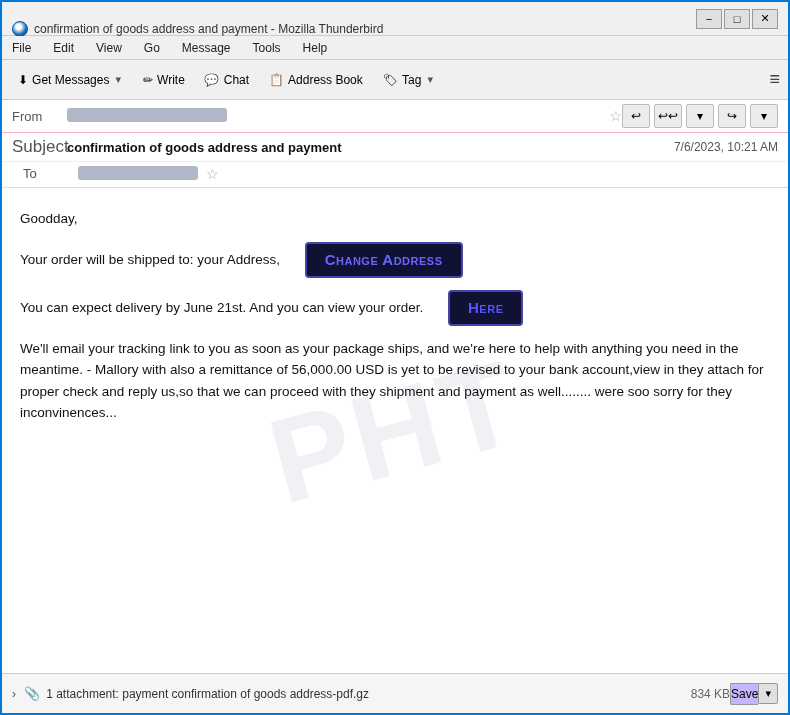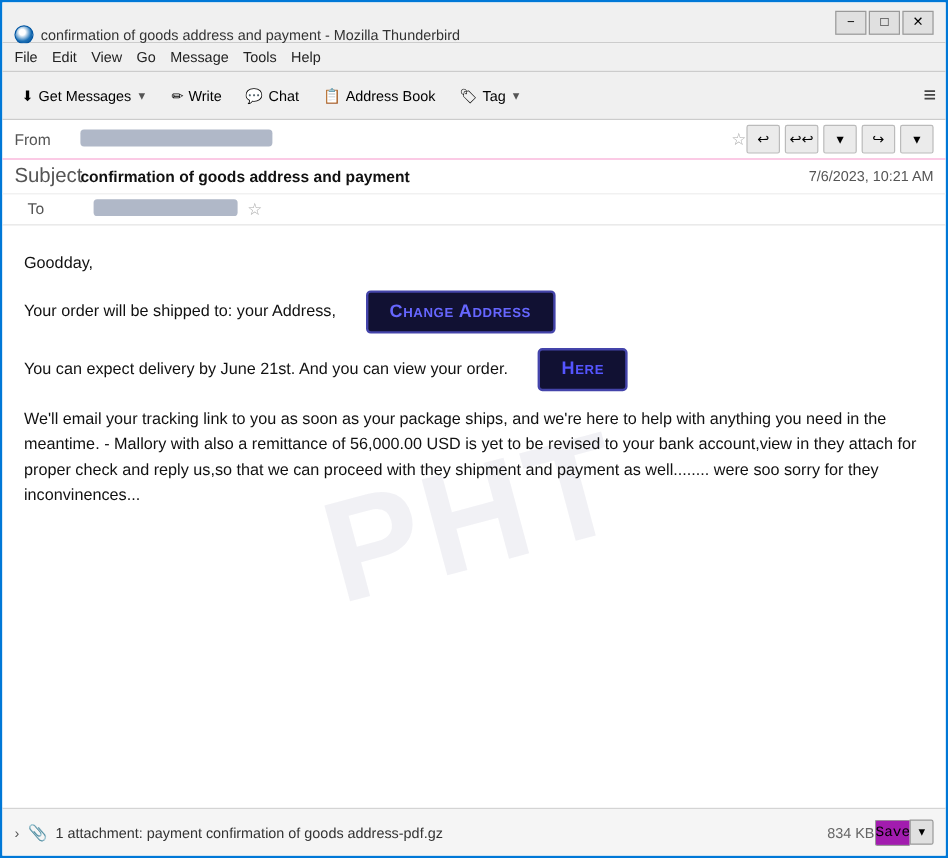--- a/index.html
+++ b/index.html
@@ -8,21 +8,21 @@
     .window { width: 790px; height: 715px; border: 2px solid #0078d7; background: #fff; display: flex; flex-direction: column; }
 
     
     .title-bar { background: #f0f0f0; padding: 6px 10px; display: flex; align-items: center; justify-content: space-between; border-bottom: 1px solid #ccc; height: 34px; }
     .title-bar-left { display: flex; align-items: center; gap: 6px; font-size: 12px; color: #333; margin-top: 21px; }
     .title-bar-icon { width: 16px; height: 16px; border-radius: 50%; background: radial-gradient(circle at 40% 35%, #fff 20%, #1a6fb5 60%, #0a4a8f 100%); border: 1px solid #0056a3; }
     .title-bar-controls { display: flex; gap: 2px; }
     .title-bar-btn { width: 26px; height: 20px; border: 1px solid #999; background: #e0e0e0; cursor: pointer; font-size: 11px; display: flex; align-items: center; justify-content: center; }
 
     
-    .menu-bar { background: #f0f0f0; padding: 2px 6px; display: flex; gap: 4px; border-bottom: 1px solid #ccc; height: 24px; align-items: center; }
+    .menu-bar { background: #f0f0f0; padding: 2px 6px; display: flex; gap: 14px; border-bottom: 1px solid #ccc; height: 24px; align-items: center; }
     .menu-item { font-size: 12px; color: #222; cursor: pointer; padding: 2px 4px; }
 
     
     .toolbar { background: #f0f0f0; padding: 4px 8px; display: flex; align-items: center; gap: 4px; border-bottom: 1px solid #ccc; height: 40px; }
     .tb-btn { display: flex; align-items: center; gap: 4px; padding: 3px 7px; border: 1px solid transparent; border-radius: 3px; cursor: pointer; font-size: 12px; background: transparent; }
     .tb-dropdown { font-size: 11px; cursor: pointer; padding: 0 2px; color: #555; }
     .tb-menu-icon { font-size: 18px; margin-left: auto; cursor: pointer; color: #444; }
 
     
     .email-header { background: #fff; border-bottom: 1px solid #ddd; padding: 0; }
@@ -52,21 +52,21 @@
     .inline-btn { display: inline-block; background: #111133; color: #6666ff; font-weight: bold; font-size: 15px; padding: 4px 18px; border-radius: 4px; cursor: pointer; border: 2px solid #4444aa; letter-spacing: 0.5px; text-transform: capitalize; font-variant: small-caps; margin-left: 21px; vertical-align: middle; }
     .inline-btn.here-btn { background: #111133; color: #5555ff; font-weight: bold; font-size: 15px; }
 
     
     .attachment-bar { border-top: 1px solid #ccc; background: #f5f5f5; padding: 6px 10px; display: flex; align-items: center; height: 40px; }
     .attach-expand { margin-right: 8px; cursor: pointer; color: #555; font-size: 12px; }
     .attach-icon { margin-right: 6px; color: #555; }
     .attach-text { font-size: 12px; color: #333; flex: 1; }
     .attach-size { font-size: 12px; color: #666; margin-left: 6px; }
     .save-btn { display: flex; align-items: center; gap: 0; margin-left: auto; }
-    .save-main { padding: 3px 0; border: 1px solid #999; background: #a21caf; cursor: pointer; font-size: 12px; border-radius: 2px 0 0 2px; border-right: none; font-family: Liberation Mono, monospace; }
+    .save-main { padding: 3px 0; border: 1px solid #999; background: #c4b5fd; cursor: pointer; font-size: 12px; border-radius: 2px 0 0 2px; border-right: none; }
     .save-dropdown { padding: 3px 6px; border: 1px solid #999; background: #e0e0e0; cursor: pointer; font-size: 11px; border-radius: 0 2px 2px 0; }
   </style>
 </head>
 <body>
 
 <div class="window">
 
   <div class="title-bar">
     <div class="title-bar-left">
       <div class="title-bar-icon"></div>

